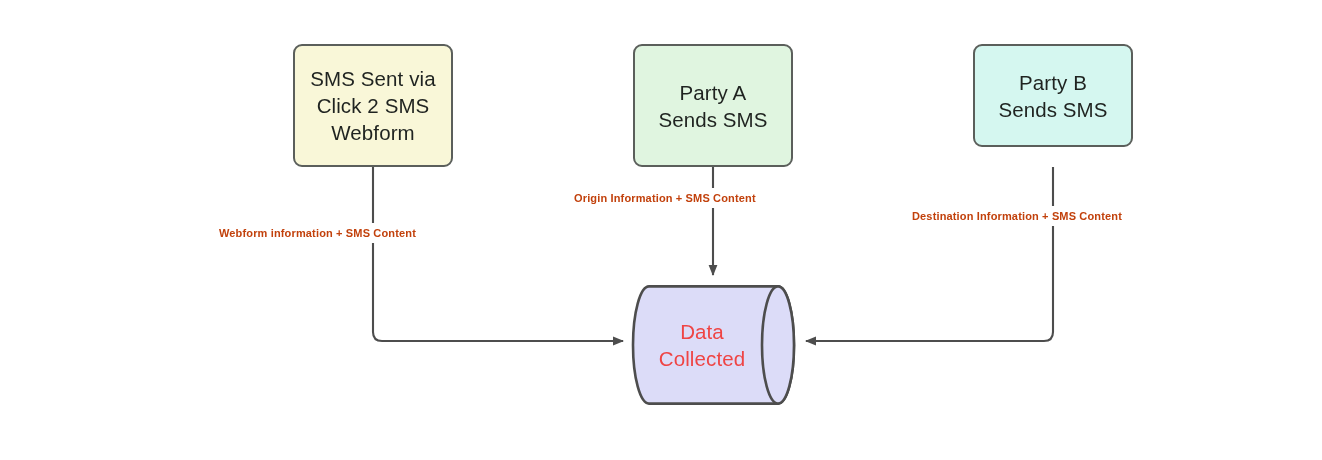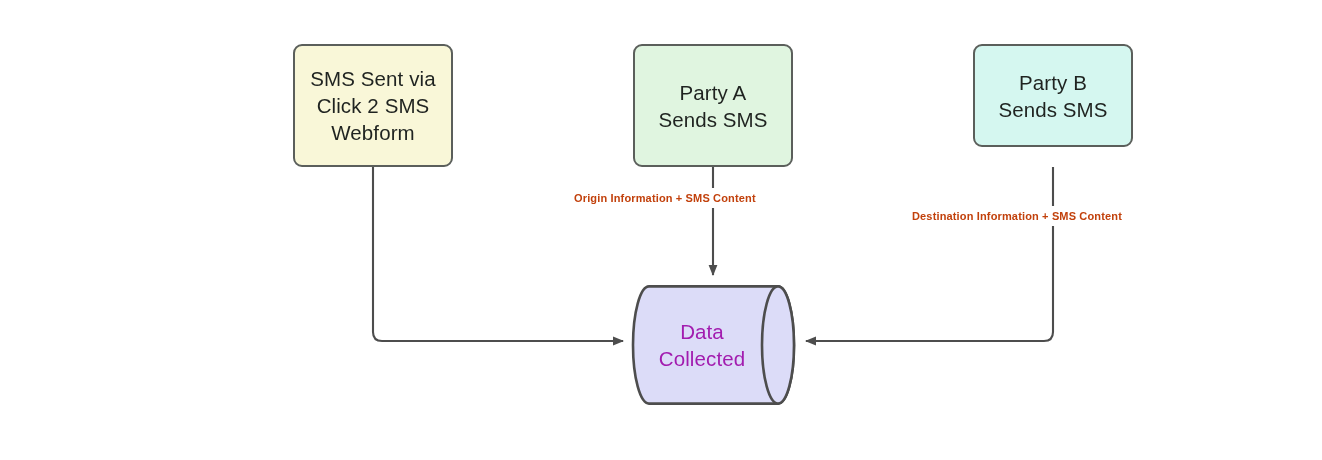--- a/index.html
+++ b/index.html
@@ -91,21 +91,21 @@
   #node-datastore .cyl-label {
     position: absolute;
     left: 0;
     top: 0;
     width: 142px;
     height: 122px;
     display: flex;
     align-items: center;
     justify-content: center;
     text-align: center;
-    color: #a21caf;
+    color: #ef4444;
     font-size: 20.5px;
     line-height: 27px;
     white-space: pre-line;
     letter-spacing: 0.1px;
   }
 
   
   .edge-label {
     position: absolute;
     z-index: 4;
@@ -177,18 +177,19 @@
     <svg class="cyl-svg" viewBox="0 0 166 122" xmlns="http://www.w3.org/2000/svg">
 
       <path d="M18,2.4 L147,2.4 A16,58.6 0 0 1 147,119.6 L18,119.6 A16,58.6 0 0 1 18,2.4 Z" fill="#dcdcf8" stroke="#4d4d4d" stroke-width="2.6" stroke-linejoin="round"></path>
 
       <ellipse cx="147" cy="61" rx="16" ry="58.6" fill="#dcdcf8" stroke="#4d4d4d" stroke-width="2.6"></ellipse>
     </svg>
     <div class="cyl-label">Data
 Collected</div>
   </div>
 
+  <div class="edge-label" id="label-webform">Webform information + SMS Content</div>
 
   <div class="edge-label" id="label-origin">Origin Information + SMS Content</div>
 
   <div class="edge-label" id="label-destination">Destination Information + SMS Content</div>
 
 </div>
 
 </body></html>

